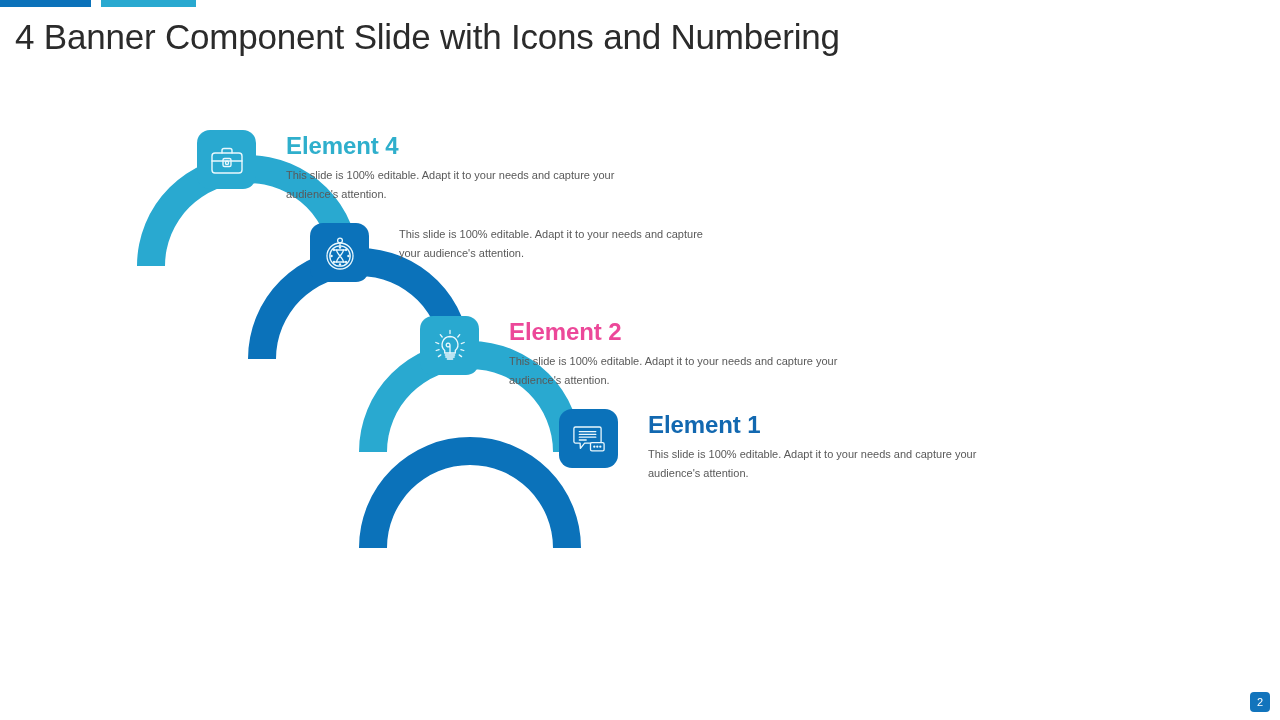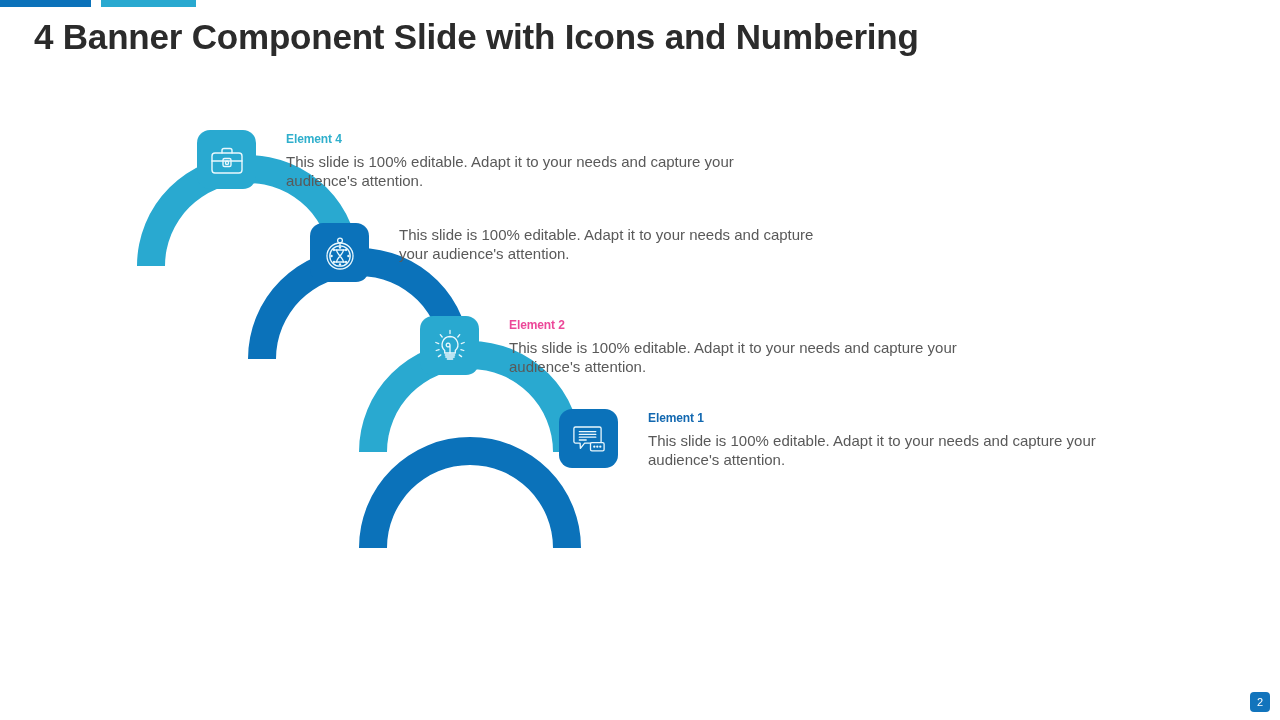--- a/index.html
+++ b/index.html
@@ -38,25 +38,24 @@
     width: 95px;
     background: #29A9D0;
   }
 
   
   #page-title {
     position: absolute;
     left: 15px;
     top: 17px;
     font-size: 35px;
-    font-weight: 700;
+    font-weight: 400;
     color: #2B2B2B;
     letter-spacing: -0.2px;
     white-space: nowrap;
-    margin-left: 19px;
   }
 
   
   #arc-layer {
     position: absolute;
     left: 0;
     top: 0;
     width: 1280px;
     height: 720px;
   }
@@ -82,28 +81,28 @@
     align-items: center;
     justify-content: center;
   }
   .icon-tile svg { display: block; }
 
   .text-block {
     margin-left: 30px;
     padding-top: 2px;
   }
   .element-heading {
-    font-size: 12px;
+    font-size: 24px;
     font-weight: bold;
     margin: 0 0 6px 0;
     letter-spacing: -0.1px;
     white-space: nowrap;
   }
   .element-body {
-    font-size: 15px;
+    font-size: 11px;
     color: #595959;
     line-height: 19px;
     margin: 0;
   }
   .element-body .line { display: block; white-space: nowrap; }
 
   
   #page-number-badge {
     position: absolute;
     left: 1250px;

